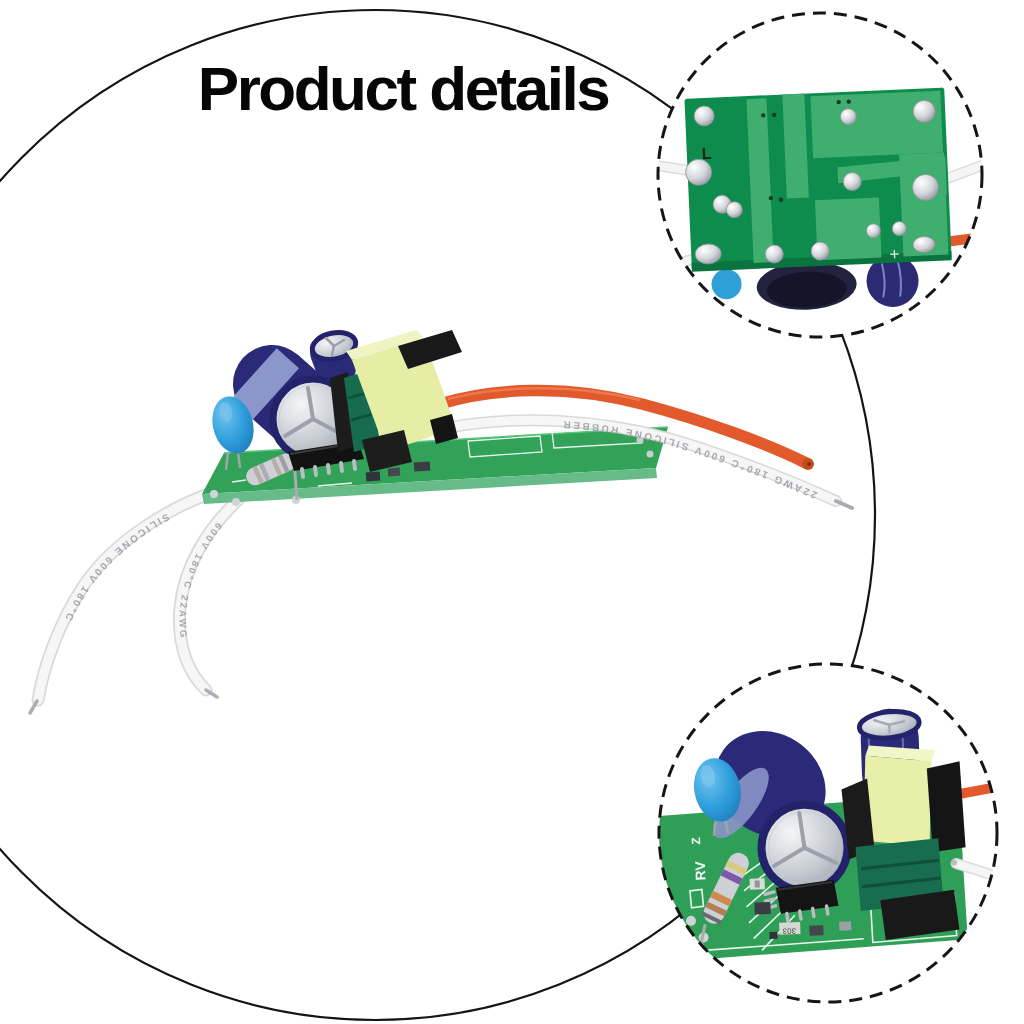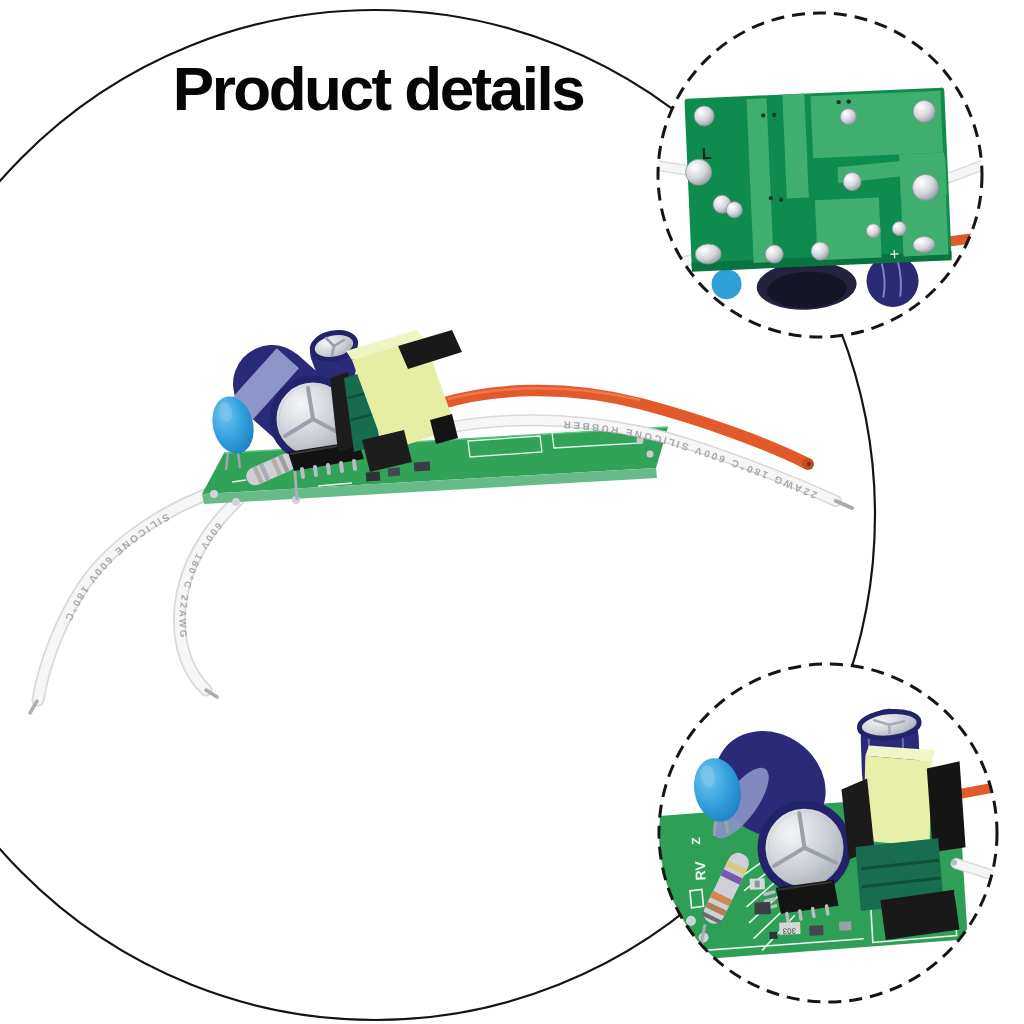--- a/index.html
+++ b/index.html
@@ -4,20 +4,21 @@
 <style>
   html,body{margin:0;padding:0;background:#fff;}
   .canvas{
     position:relative;width:1024px;height:1024px;background:#ffffff;overflow:hidden;
     font-family:"Liberation Sans", sans-serif;
   }
   .title{
     position:absolute;left:0;top:58px;width:756px;text-align:center;
     font-size:62px;font-weight:bold;letter-spacing:-2.5px;color:#060606;line-height:1.0;
     white-space:nowrap;
+    padding-left:25px;
   }
   svg{position:absolute;left:0;top:0;}
   .wiretext{fill:#9a9aa2;font-size:10px;letter-spacing:2.5px;font-weight:bold;opacity:.85;}
 </style>
 </head>
 <body>
 
 <div class="canvas">
 
 <svg width="1024" height="1024" viewBox="0 0 1024 1024">

